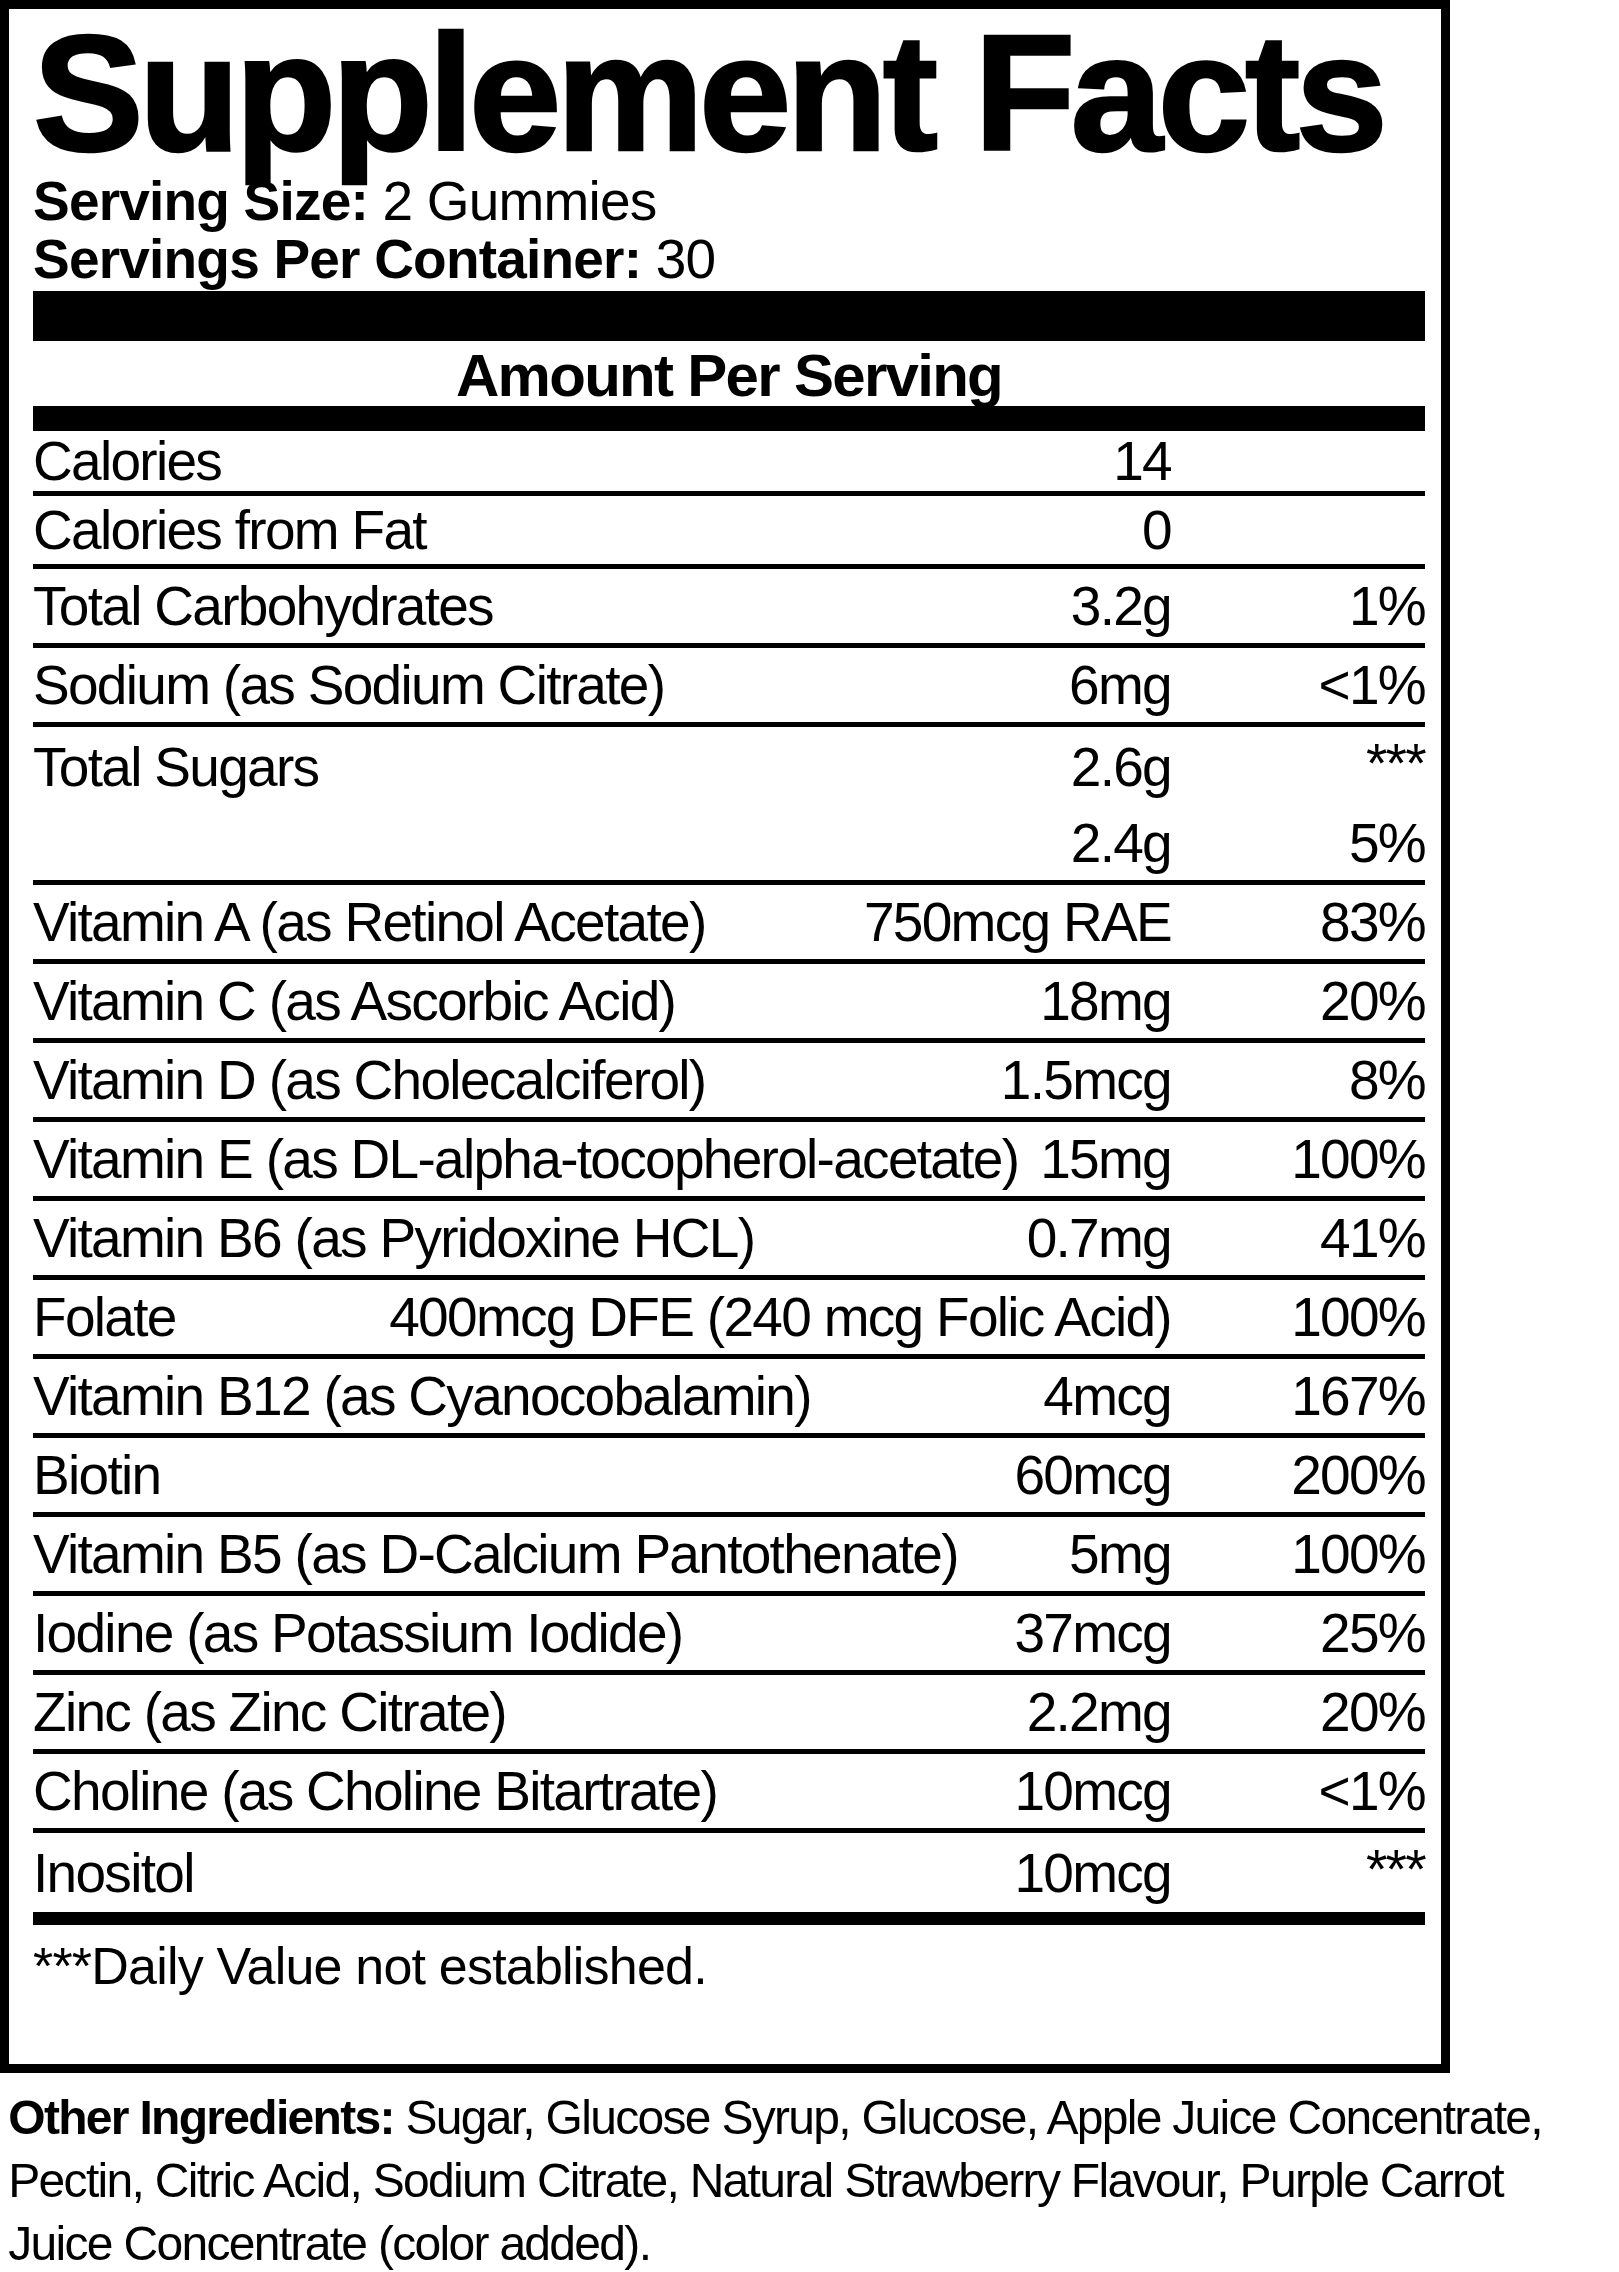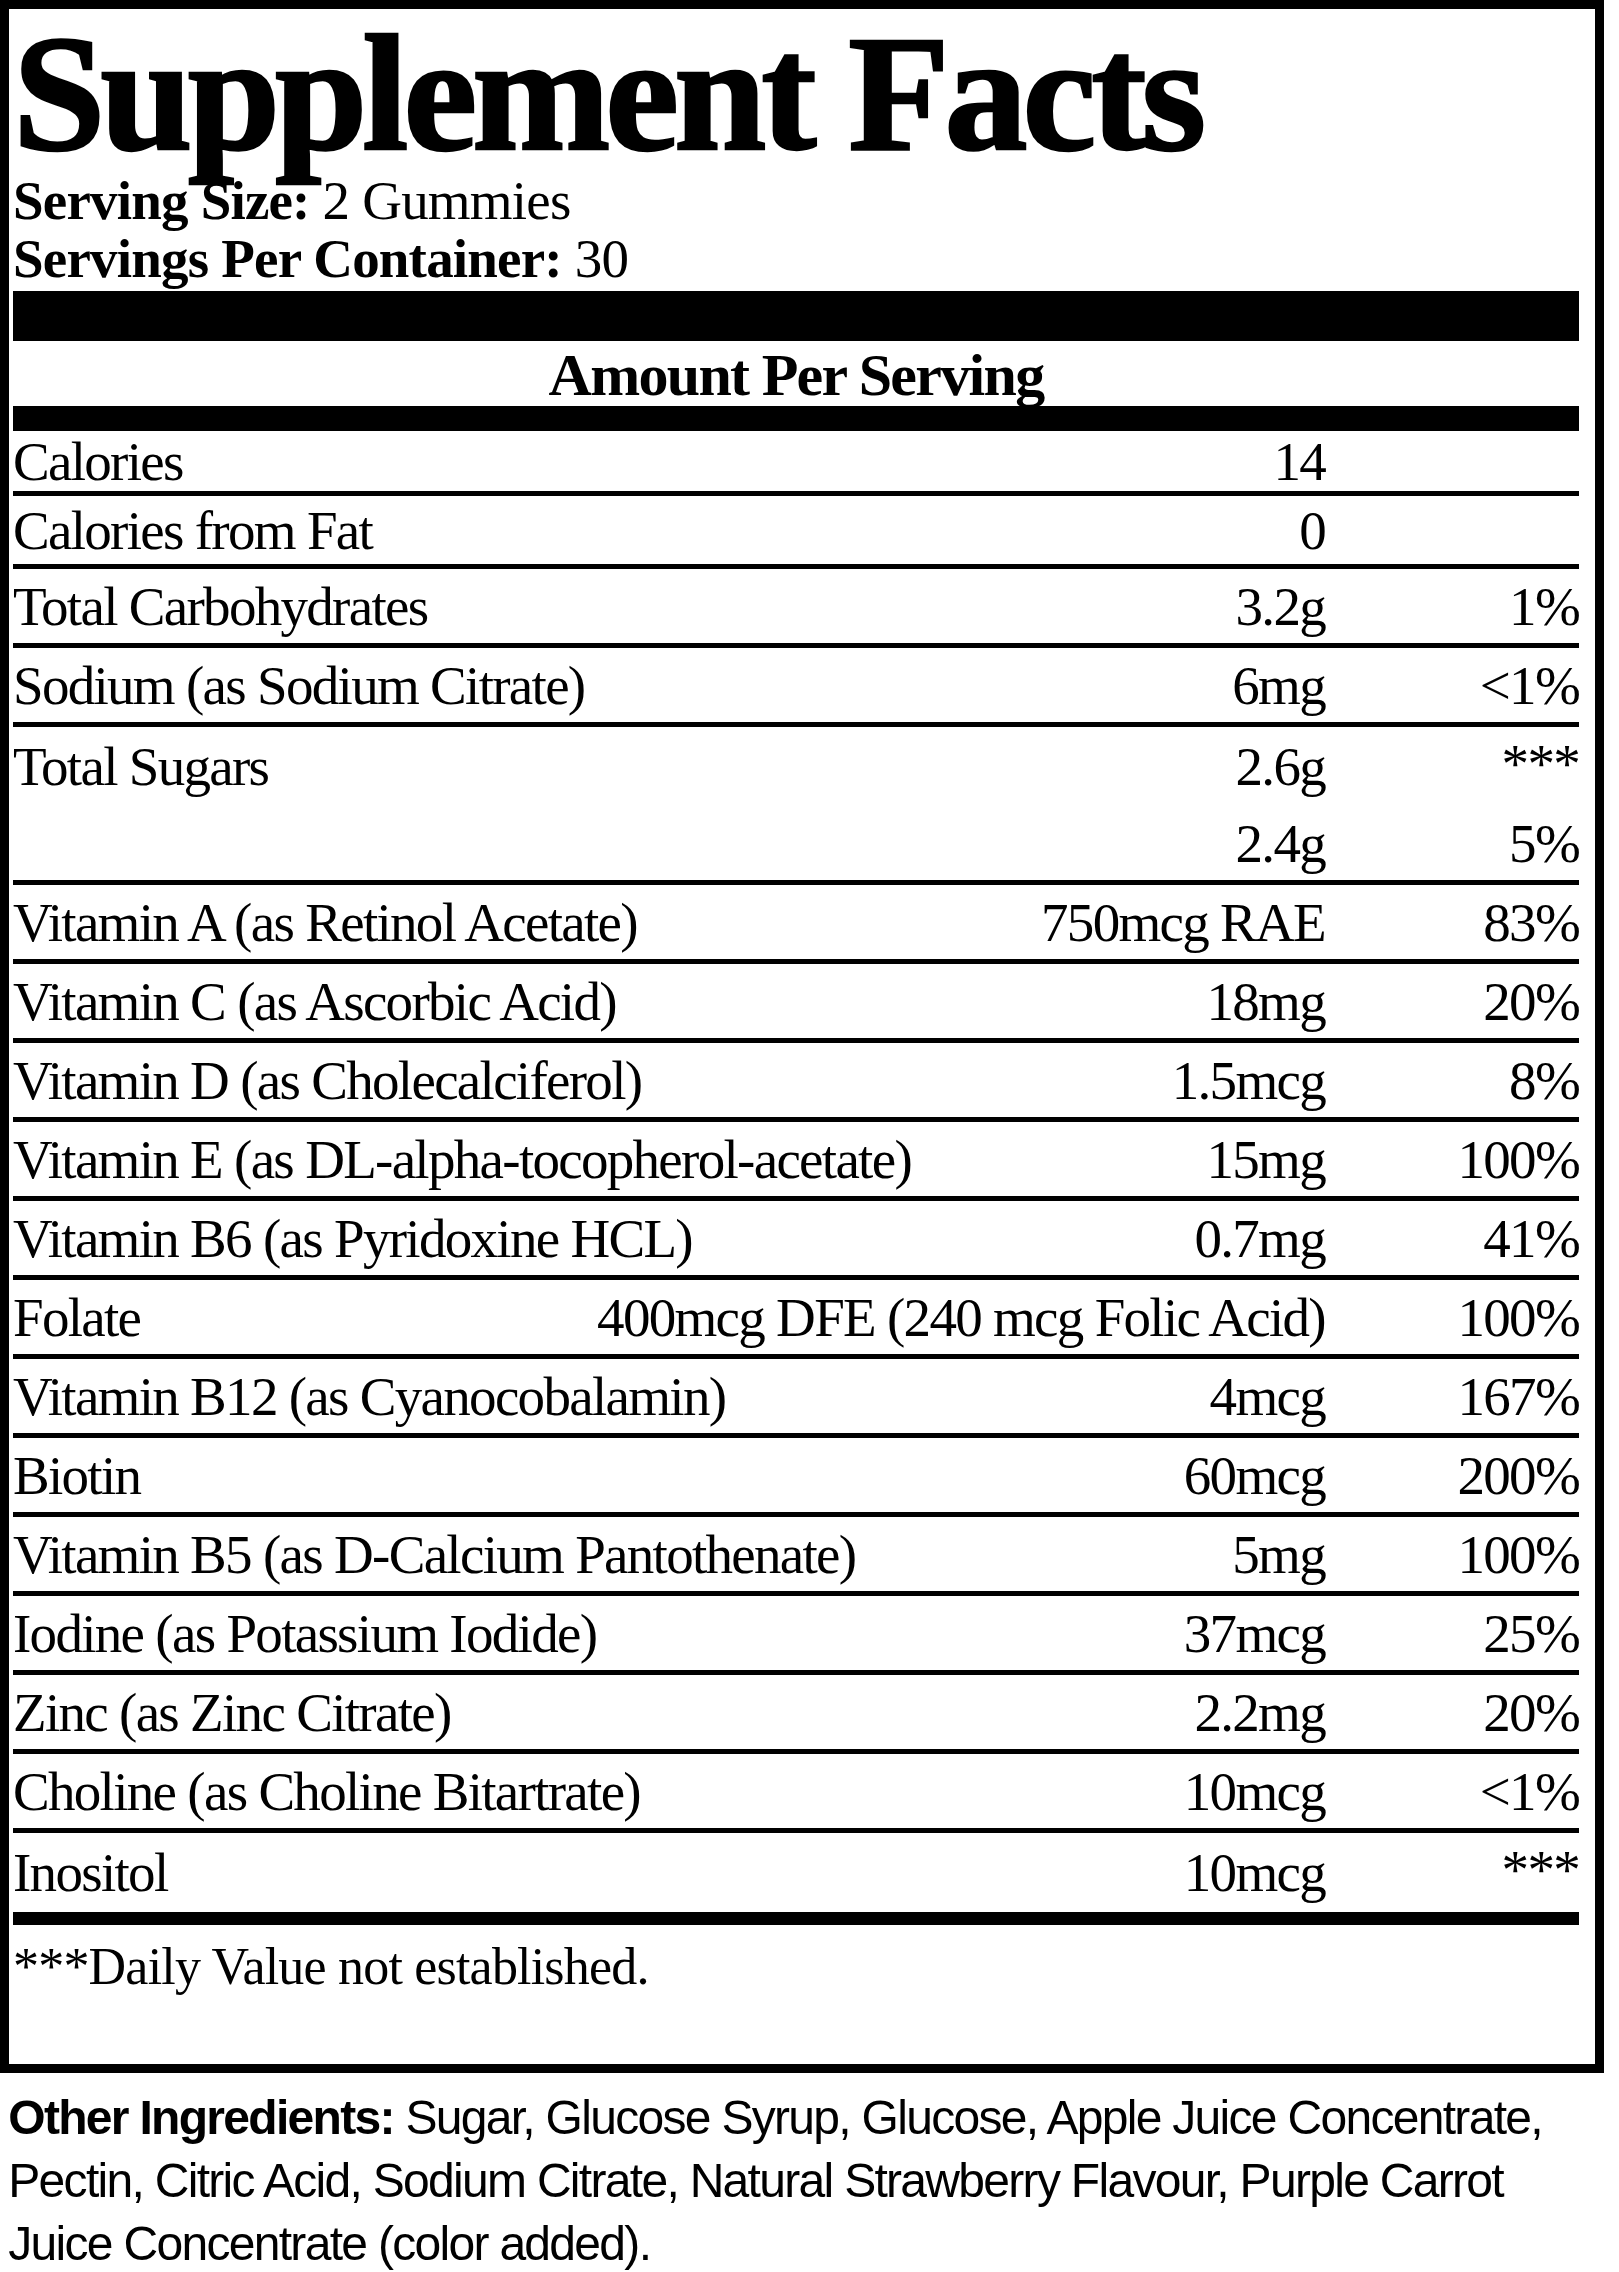--- a/index.html
+++ b/index.html
@@ -1,25 +1,24 @@
 <!DOCTYPE html>
 <html style="--ink: #000000; --paper: #ffffff;font-size:13.3px"><head>
 <meta charset="utf-8">
 <style>
   :root { --ink:#000000; --paper:#ffffff; }
   * { margin:0; padding:0; box-sizing:border-box; }
   html,body { width:1620px; height:2273px; background:var(--paper); overflow:hidden; }
   body { font-family:"Liberation Sans", sans-serif; color:var(--ink); }
 
   .label {
-    width:1604px; height:2073px;
+    width:1450px; height:2073px;
     border:9.2px solid var(--ink);
-    padding:0 16px 0 4px;
+    padding:0 16px 0 24px;
     background:var(--paper);
-    font-family:Liberation Serif, serif;
   }
 
   .title {
     margin-top:5px;
     font-size:166px; font-weight:bold;
     line-height:158px;
     letter-spacing:-5px;
     white-space:nowrap;
     -webkit-text-stroke:2.5px var(--ink);
   }

